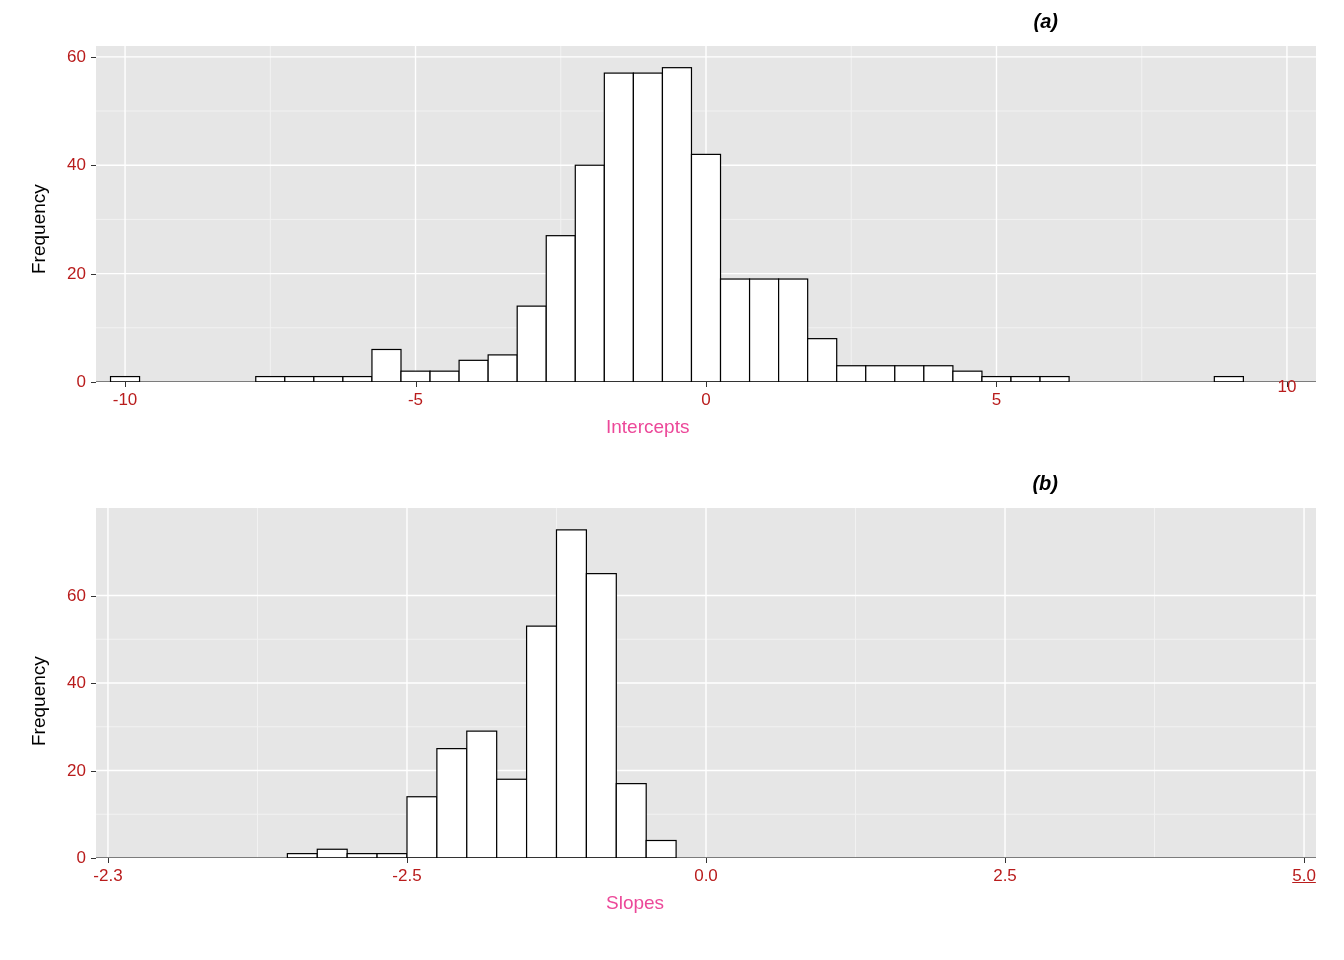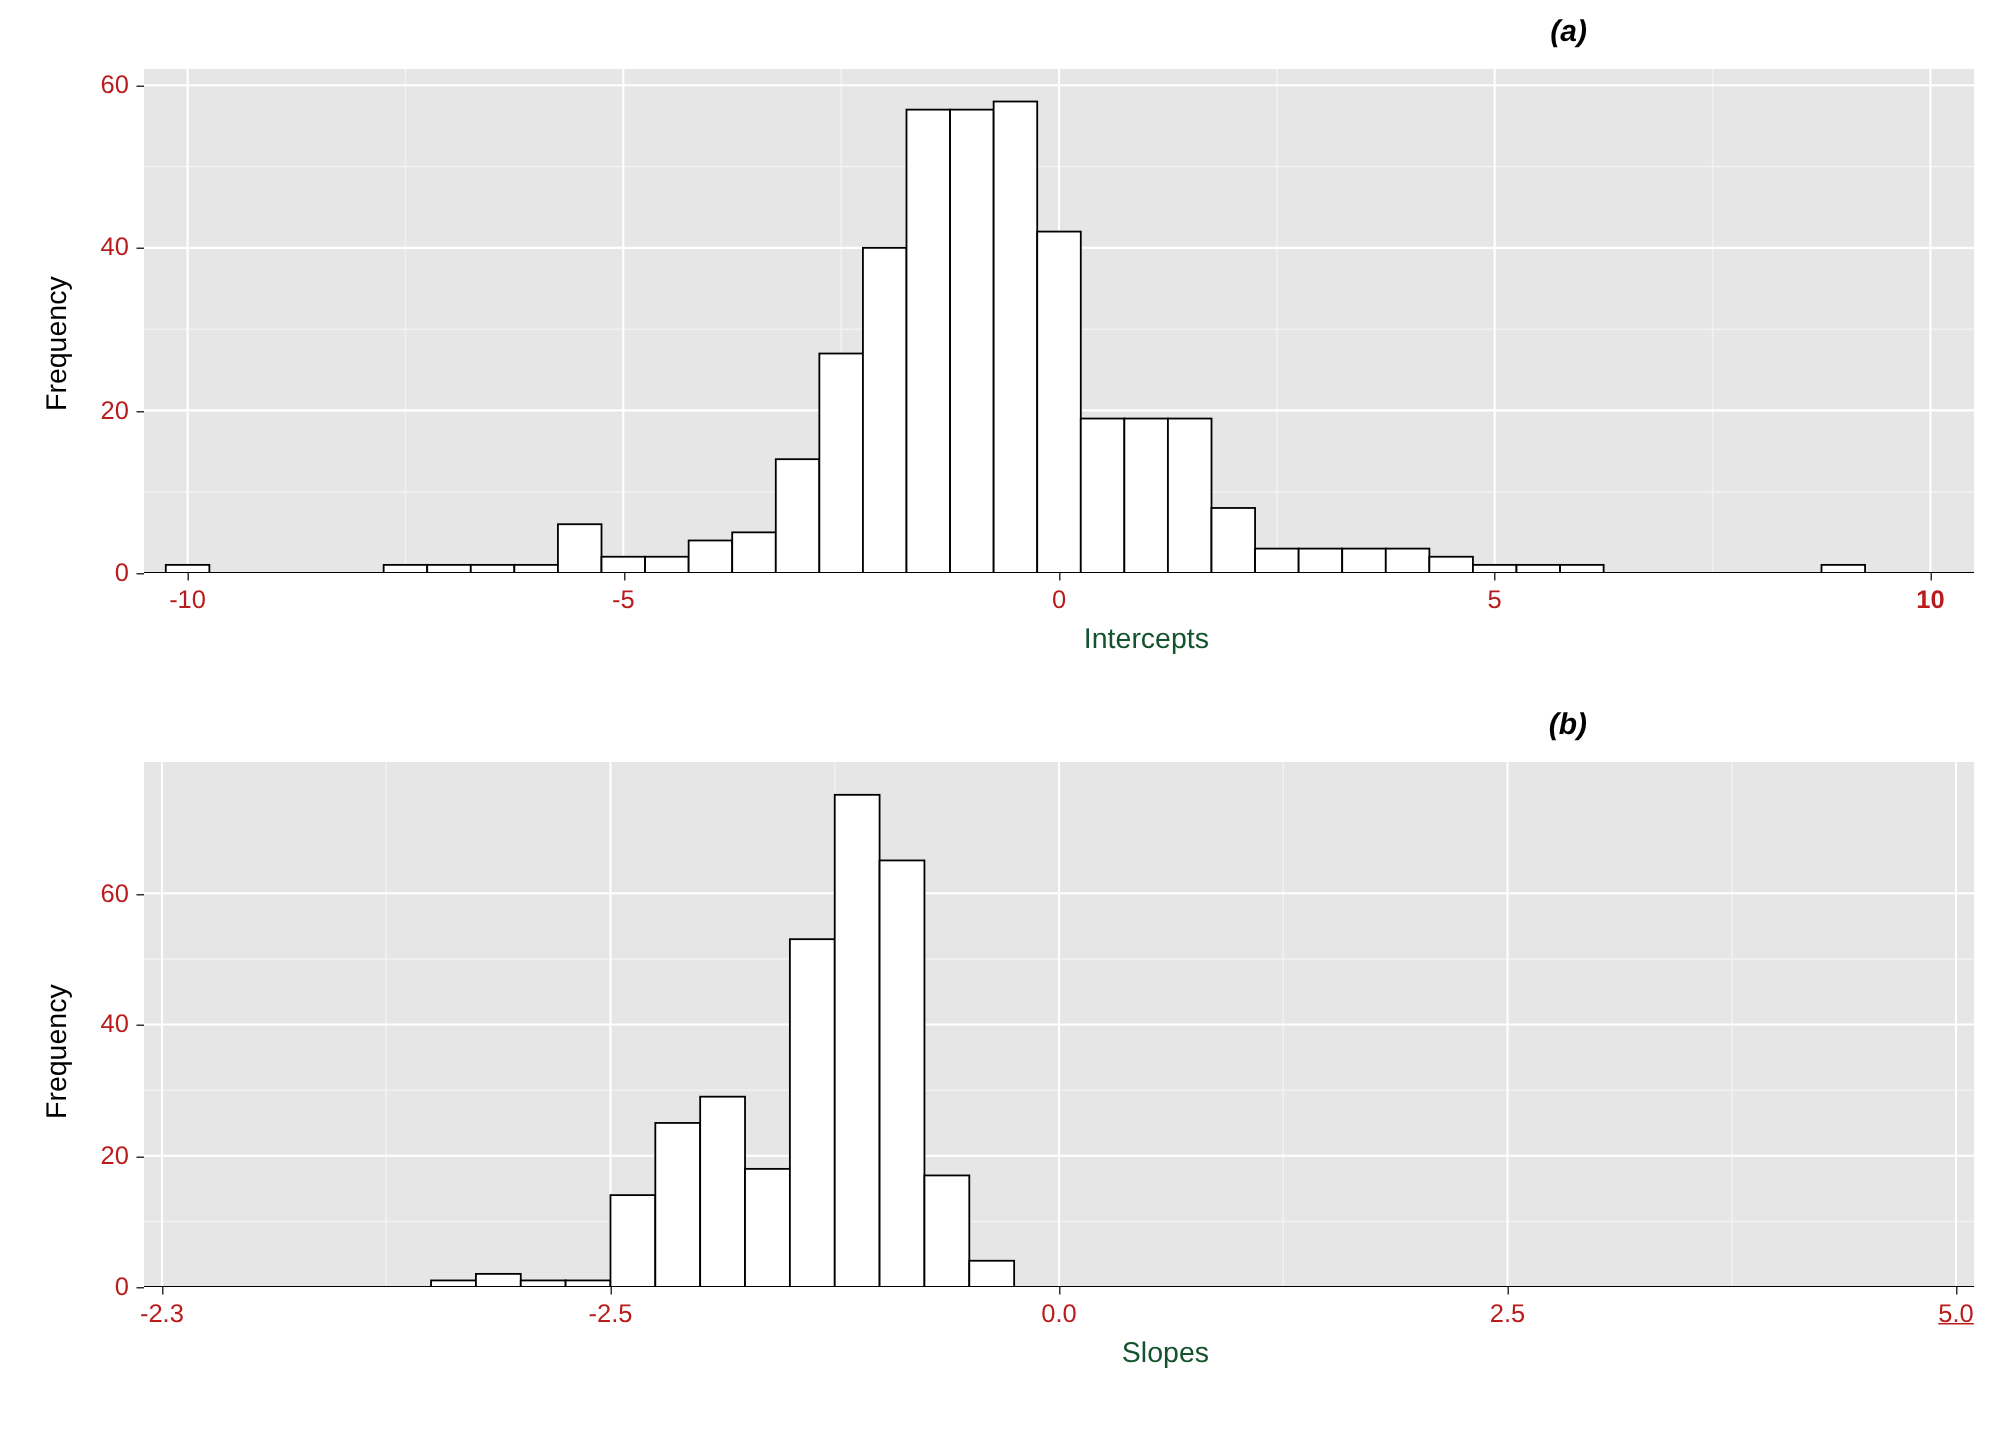--- a/index.html
+++ b/index.html
@@ -33,22 +33,22 @@
   .ylab {
     position: absolute;
     transform: rotate(-90deg);
     transform-origin: left top;
     font-size: 19px;
     color: #000;
   }
   .xlab {
     position: absolute;
     font-size: 19px;
-    color: #14532d;
-    text-align: right;
+    color: #ec4899;
+    text-align: left;
     width: 200px;
   }
   .tick-label {
     position: absolute;
     font-size: 17px;
     color: #b91c1c;
   }
   .tick-label.y { text-align: right; width: 40px; }
   .tick-label.x { text-align: center; width: 60px; }
   .tick-mark {
@@ -123,21 +123,21 @@
     <div class="tick-label y" style="left: 40px; top: 40.8387px;">60</div>
     <div class="tick-mark y" style="left: 85px; top: 50.8387px;"></div>
     <div class="tick-label x" style="left: 89.0476px; top: 384px;">-10</div>
     <div class="tick-mark x" style="left: 119.048px; top: 376px;"></div>
     <div class="tick-label x" style="left: 379.524px; top: 384px;">-5</div>
     <div class="tick-mark x" style="left: 409.524px; top: 376px;"></div>
     <div class="tick-label x" style="left: 670px; top: 384px;">0</div>
     <div class="tick-mark x" style="left: 700px; top: 376px;"></div>
     <div class="tick-label x" style="left: 960.476px; top: 384px;">5</div>
     <div class="tick-mark x" style="left: 990.476px; top: 376px;"></div>
-    <div class="tick-label x" style="left: 1250.95px; top: 384px; font-weight: bold;">10</div>
+    <div class="tick-label x" style="left: 1250.95px; top: 371px;">10</div>
     <div class="tick-mark x" style="left: 1280.95px; top: 376px;"></div>
   </div>
 
 <div class="panel" id="panel-b" style="height:480px">
   <div class="plot-title">(b)</div>
   <svg class="plot-area" id="svg-b" width="1220" height="350">
       <line x1="0" x2="1220" y1="306.25" y2="306.25" stroke="#f2f2f2" stroke-width="1"></line>
       <line x1="0" x2="1220" y1="218.75" y2="218.75" stroke="#f2f2f2" stroke-width="1"></line>
       <line x1="0" x2="1220" y1="131.25" y2="131.25" stroke="#f2f2f2" stroke-width="1"></line>
       <line y1="0" y2="350" x1="161.4705882352941" x2="161.4705882352941" stroke="#f2f2f2" stroke-width="1"></line>

